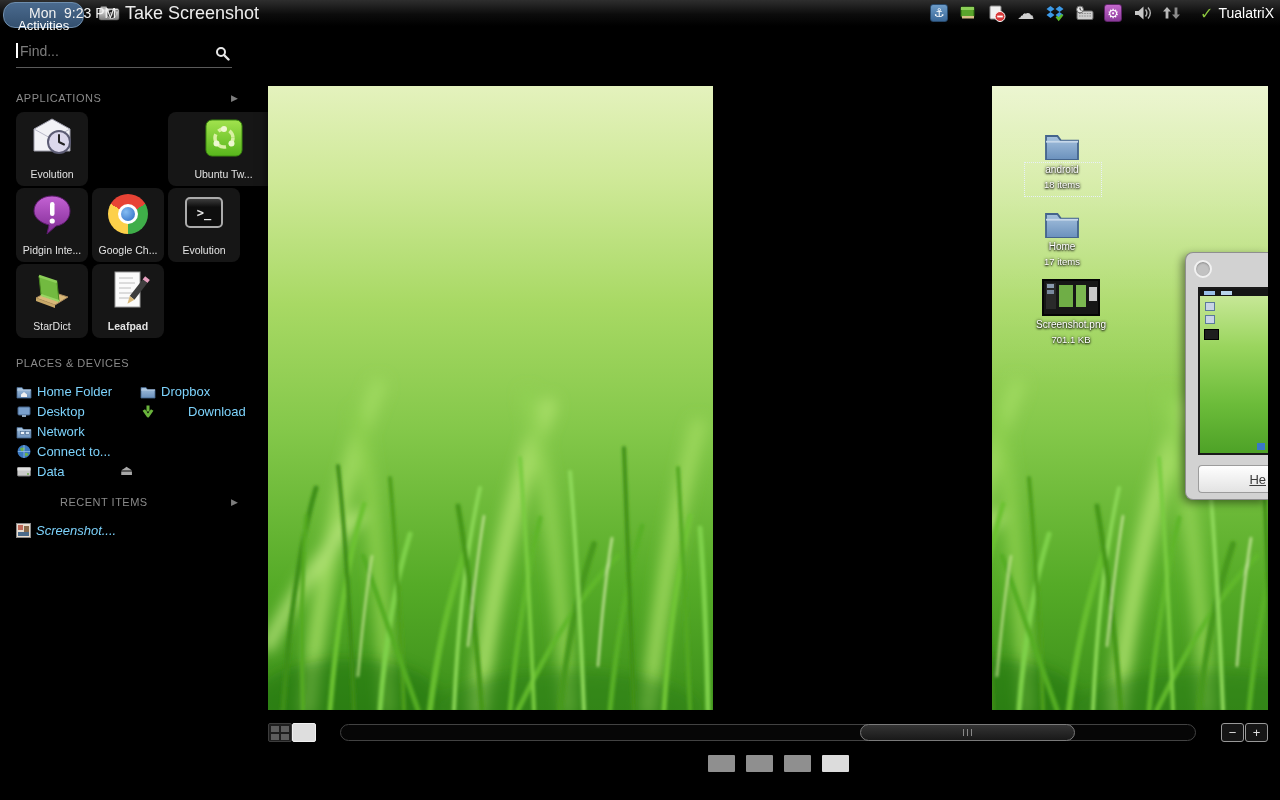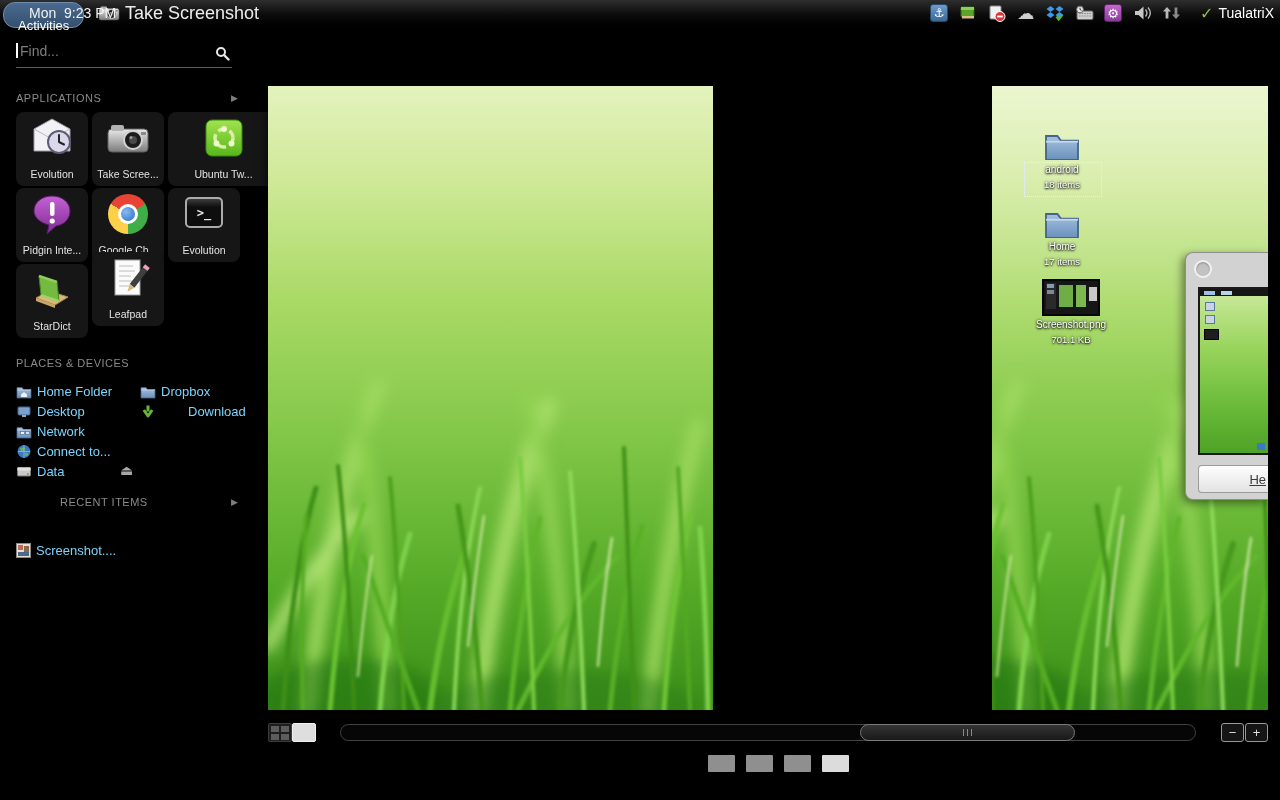--- a/index.html
+++ b/index.html
@@ -265,26 +265,20 @@
 
   <div class="tile" style="left:16px;top:112px;">
     <svg class="ticon" viewBox="0 0 44 44">
       <path d="M4,13 L22,3 L40,13 L40,35 L4,35 Z" fill="#f2f2f6" stroke="#9a9aa8"></path>
       <path d="M4,13 L22,23 L40,13" fill="none" stroke="#b8b8c8"></path>
       <circle cx="29" cy="26" r="11" fill="#dcd8ec" stroke="#5c5c74" stroke-width="2"></circle>
       <path d="M29,26 L29,19 M29,26 L34,28.5" stroke="#222" stroke-width="2" stroke-linecap="round"></path>
     </svg>
     <div class="tlabel">Evolution</div>
   </div>
-  <div class="tile" style="left:92px;top:112px;">
-    <svg class="ticon" viewBox="0 0 44 44">
-        <use href="#ic-camera"></use>
-      </svg>
-    <div class="tlabel">Take Scree...</div>
-  </div>
   <div class="tile" style="left:168px;top:112px;padding-left:39px;">
     <svg class="ticon" viewBox="0 0 44 44">
       <rect x="4" y="4" width="36" height="36" rx="6" fill="url(#ubg)" stroke="#3c8a10"></rect>
       <circle cx="22" cy="22" r="9" fill="none" stroke="#d9f0a4" stroke-width="3.5" stroke-dasharray="8 4"></circle>
       <circle cx="22" cy="13" r="3" fill="#eef8d0"></circle>
       <circle cx="14.5" cy="27.5" r="3" fill="#eef8d0"></circle>
       <circle cx="29.5" cy="27.5" r="3" fill="#eef8d0"></circle>
     </svg>
     <div class="tlabel">Ubuntu Tw...</div>
   </div>
@@ -311,21 +305,21 @@
   <div class="tile" style="left:16px;top:264px;">
     <svg class="ticon" viewBox="0 0 44 44">
       <path d="M6,30 l19,7 l13,-8 l-19,-6 z" fill="#d8b878" stroke="#a8885a"></path>
       <path d="M6,30 l0,3 l19,7 l0,-3 z" fill="#c8a868"></path>
       <path d="M9,8 l2,19 l18,6 l-2,-19 z" fill="#72ba40" stroke="#47851f"></path>
       <path d="M11,27 l18,6" stroke="#9ad665" stroke-width="2"></path>
       <path d="M9,8 l18,6" stroke="#8ccf58" stroke-width="2.5"></path>
     </svg>
     <div class="tlabel">StarDict</div>
   </div>
-  <div class="tile" style="left:92px;top:252px;">
+  <div class="tile" style="left:92px;top:264px;font-weight:bold;">
     <svg class="ticon" viewBox="0 0 44 44">
       <rect x="9" y="4" width="25" height="35" fill="#fbfbfb" stroke="#9a9a9a"></rect>
       <path d="M13,10 h14 M13,15 h16 M13,20 h12 M13,25 h15 M13,30 h10" stroke="#bcbcbc"></path>
       <g transform="rotate(38 30 24)">
         <rect x="27.5" y="6" width="6" height="4" fill="#e8a0c0"></rect>
         <rect x="27.5" y="10" width="6" height="21" fill="#3e3e3e"></rect>
         <path d="M27.5,31 l3,7.5 l3,-7.5 z" fill="#d8b878"></path>
       </g>
     </svg>
     <div class="tlabel">Leafpad</div>
@@ -382,21 +376,21 @@
   </div>
   <div class="prow" style="left:140px;top:402px;gap:32px;">
     <svg width="16" height="15" viewBox="0 0 16 15">
       <path d="M8,1.5 v6 M3.8,6 l4.2,6 4.2,-6" stroke="#6ab43c" stroke-width="3" fill="none" stroke-linejoin="round"></path>
     </svg>
     <span class="plabel">Download</span>
   </div>
 
   <div class="sechdr" style="left:16px;top:496px;padding-left:44px;">RECENT ITEMS</div>
   <div class="secarrow" style="left:231px;top:497px;">▶</div>
-  <div class="prow" style="left:16px;top:541px;">
+  <div class="prow" style="left:16px;top:521px;font-style:italic;">
     <svg width="15" height="15" viewBox="0 0 15 15">
       <rect x="0.5" y="0.5" width="14" height="14" fill="#e8ddd0" stroke="#8a8a8a"></rect>
       <rect x="2" y="2" width="5" height="5" fill="#c06a5a"></rect>
       <rect x="8" y="3" width="5" height="6" fill="#8a6a4a"></rect>
       <rect x="2" y="9" width="11" height="4" fill="#4a6a8a"></rect>
     </svg>
     <span class="plabel">Screenshot....</span>
   </div>
 
   <div class="win" style="left:268px;width:445px;height:624px;">

